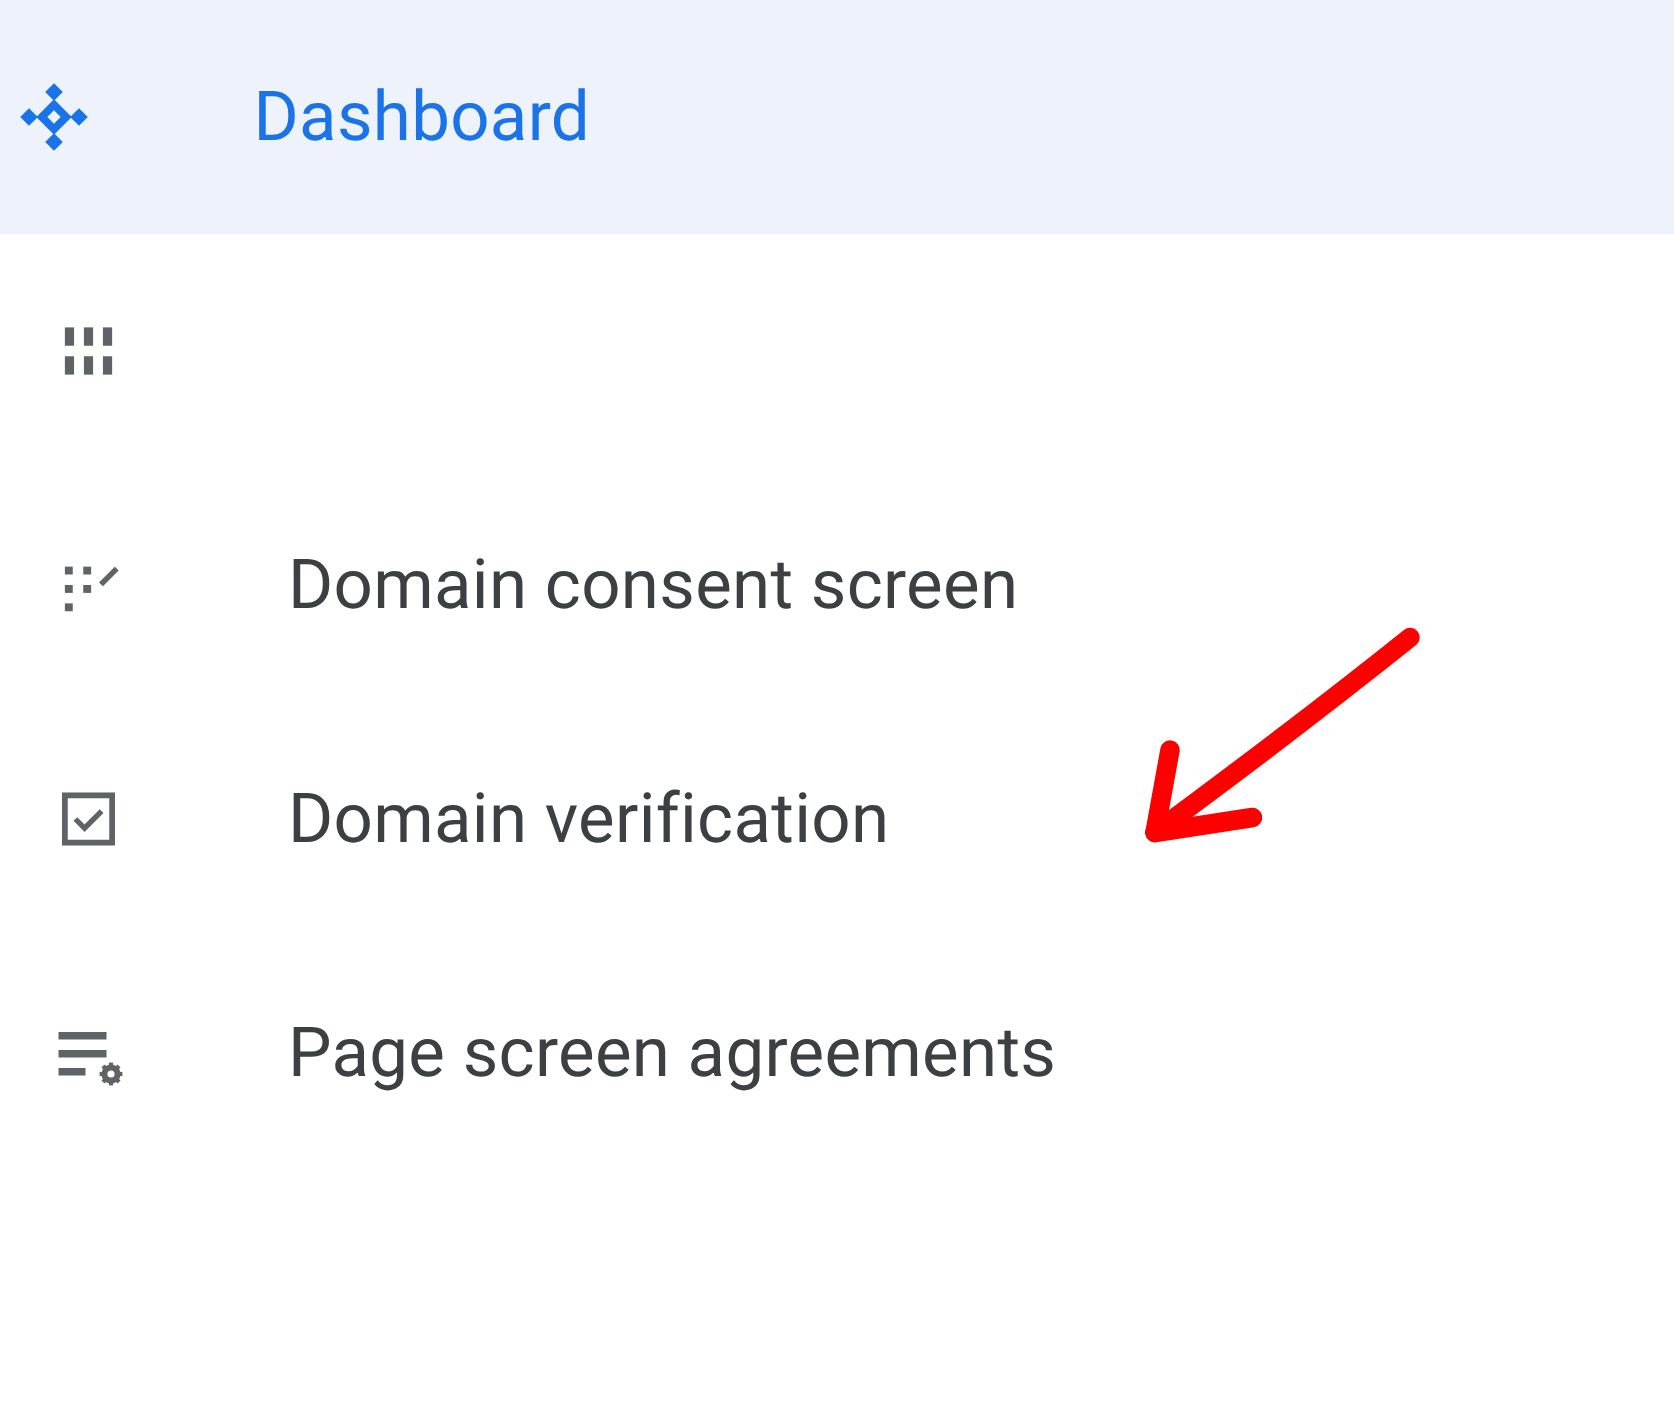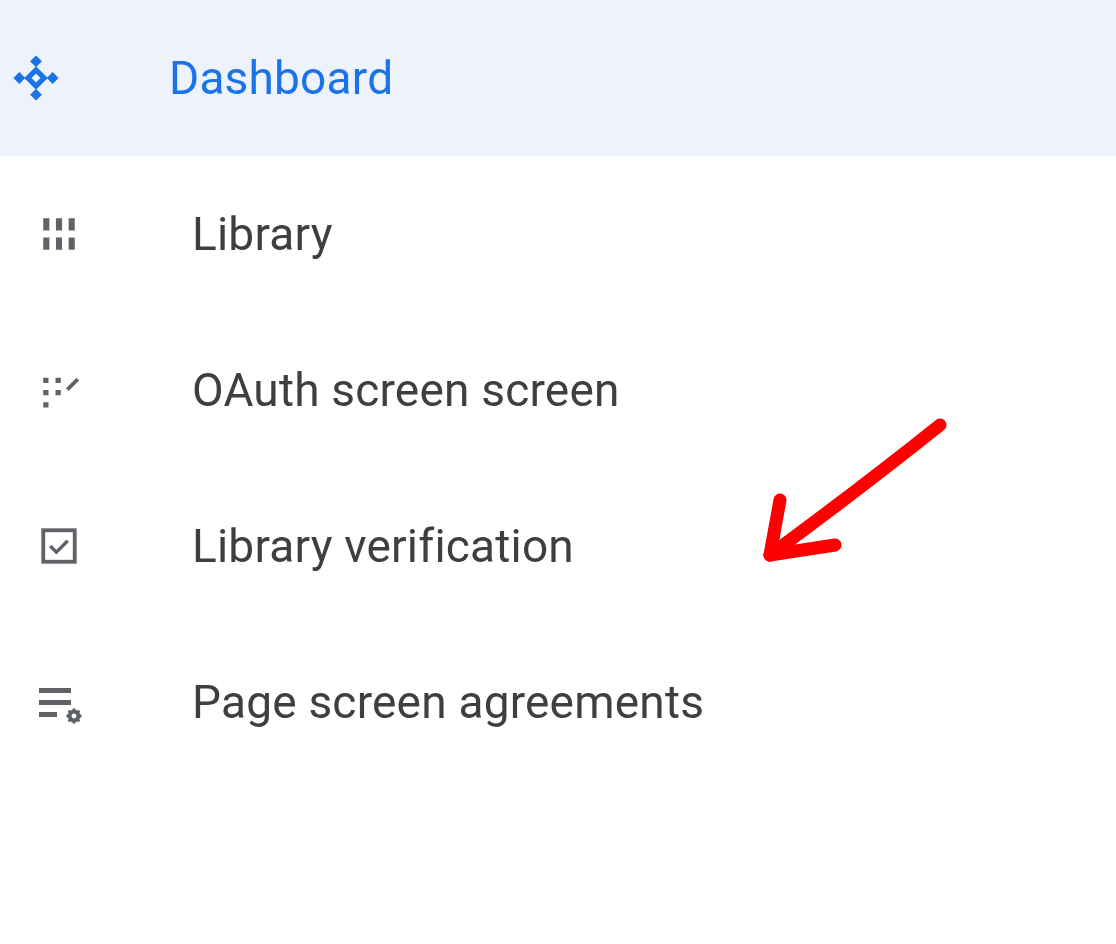--- a/index.html
+++ b/index.html
@@ -86,50 +86,49 @@
         <g fill="#5f6368">
           <rect x="3" y="3" width="3.5" height="7"></rect>
           <rect x="10.25" y="3" width="3.5" height="7"></rect>
           <rect x="17.5" y="3" width="3.5" height="7"></rect>
           <rect x="3" y="14" width="3.5" height="7"></rect>
           <rect x="10.25" y="14" width="3.5" height="7"></rect>
           <rect x="17.5" y="14" width="3.5" height="7"></rect>
         </g>
       </svg>
     </span>
-    <span class="label">Library</span>
   </div>
 
 
   <div class="sidebar-item">
     <span class="icon-wrap">
       <svg width="42" height="42" viewBox="0 0 24 24">
         <g fill="#5f6368">
           <rect x="3" y="5" width="3" height="3"></rect>
           <rect x="3" y="12" width="3" height="3"></rect>
           <rect x="3" y="19" width="3" height="3"></rect>
           <rect x="10" y="5" width="3" height="3"></rect>
           <rect x="10" y="12" width="3" height="3"></rect>
           <path d="M16 11 L22 5 L23.5 6.5 L17.5 12.5 Z"></path>
         </g>
       </svg>
     </span>
-    <span class="label">OAuth screen screen</span>
+    <span class="label">Domain consent screen</span>
   </div>
 
   <div class="sidebar-item">
     <span class="icon-wrap">
       <svg width="42" height="42" viewBox="0 0 24 24">
         <g>
           <rect x="3" y="3" width="18" height="18" fill="none" stroke="#5f6368" stroke-width="2.2"></rect>
           <path d="M7 12 L10.5 15.5 L17 9" fill="none" stroke="#5f6368" stroke-width="2"></path>
         </g>
       </svg>
     </span>
-    <span class="label">Library verification</span>
+    <span class="label">Domain verification</span>
   </div>
 
   <div class="sidebar-item">
     <span class="icon-wrap">
       <svg width="48" height="48" viewBox="0 0 24 24">
         <g fill="#5f6368">
           <rect x="2" y="5" width="16" height="2.5"></rect>
           <rect x="2" y="11" width="16" height="2.5"></rect>
           <rect x="2" y="17" width="9" height="2.5"></rect>
           <g transform="translate(16.5,16)">

